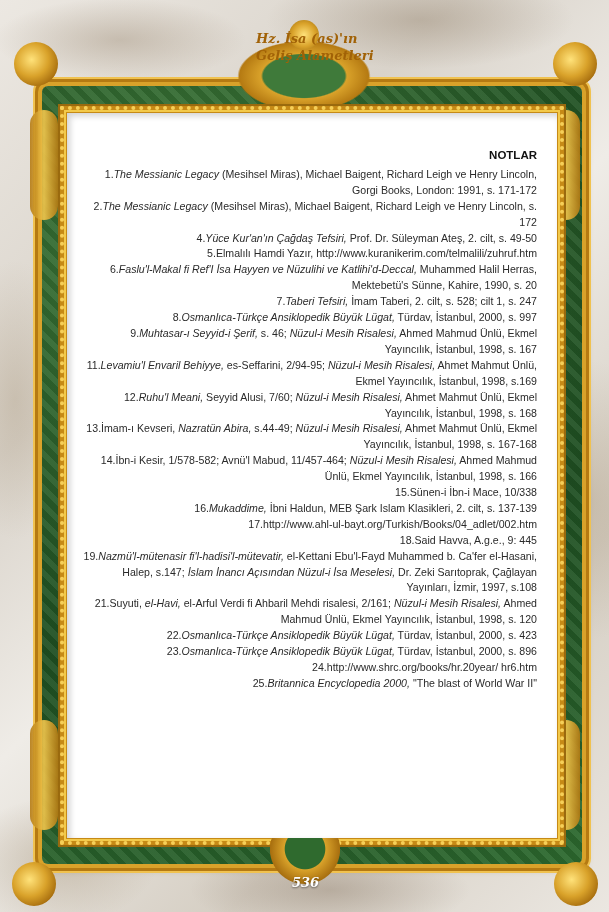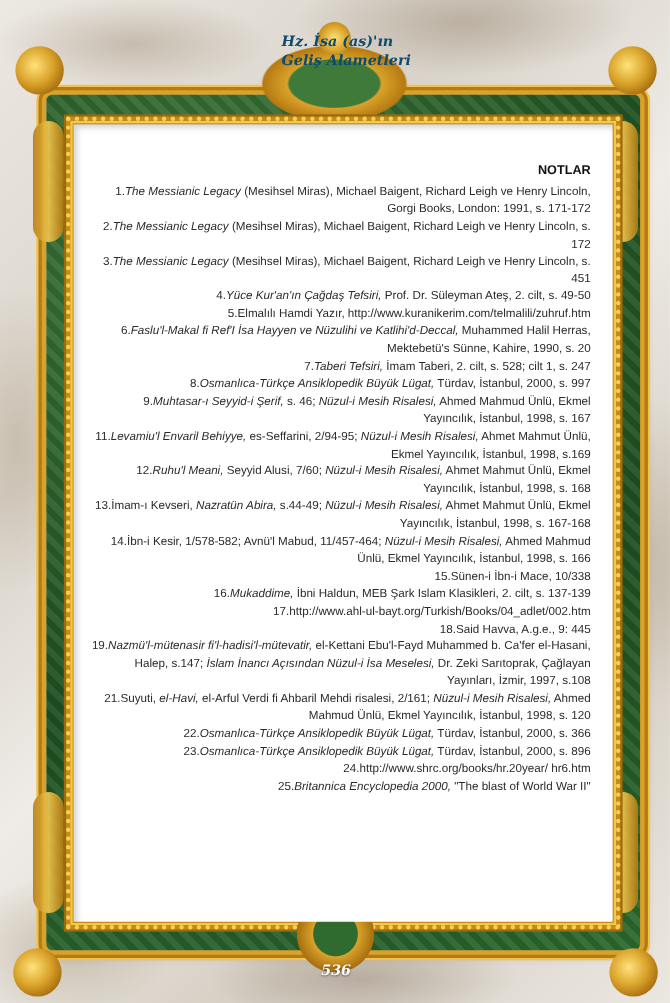--- a/index.html
+++ b/index.html
@@ -64,21 +64,21 @@
   .s-r1 { left: 552px; top: 110px; } .s-r2 { left: 552px; top: 720px; }
   .bottom-crest {
     position: absolute; left: 270px; top: 834px; width: 70px; height: 50px;
     border-radius: 10px 10px 50% 50%;
     background: radial-gradient(ellipse at 50% 30%, #2f6a2e 0 40%, #d9a22a 42%, #a86f0f 70%, transparent 72%);
   }
 
   .header-title {
     position: absolute; left: 256px; top: 30px; width: 120px;
     font-family: "DejaVu Serif", serif; font-style: italic;
-    font-size: 13px; line-height: 17px; color: #0c4a6e; margin: 0;
+    font-size: 13px; line-height: 17px; color: #a16207; margin: 0;
   }
   .header-title span { display: block; }
 
   .notes {
     position: absolute; left: 97px; top: 148px; width: 440px;
     font-family: "Liberation Sans", sans-serif; font-size: 10.6px;
     line-height: 15.9px; color: #2a2a2a; text-align: right;
   }
   .notes h2 {
     font-family: "Liberation Sans", sans-serif; font-weight: bold;
@@ -119,37 +119,36 @@
 <h1 class="header-title">
   <span>Hz. İsa (as)'ın</span>
   <span>Geliş Alametleri</span>
 </h1>
 
 <section class="notes">
   <h2>NOTLAR</h2>
   <ol id="notes-list">
       <li><span class="num">1. </span><i>The Messianic Legacy</i><span> (Mesihsel Miras), Michael Baigent, Richard Leigh ve Henry Lincoln, Gorgi Books, London: 1991,  s. 171-172</span></li>
       <li><span class="num">2. </span><i>The Messianic Legacy</i><span> (Mesihsel Miras), Michael Baigent, Richard Leigh ve Henry Lincoln, s. 172</span></li>
-      <li><span class="num">3. </span><i>The Messianic Legacy</i><span> (Mesihsel Miras), Michael Baigent, Richard Leigh ve Henry Lincoln, s. 451</span></li>
       <li><span class="num">4. </span><i>Yüce Kur'an'ın Çağdaş Tefsiri,</i><span> Prof. Dr. Süleyman Ateş, 2. cilt, s. 49-50</span></li>
       <li><span class="num">5. </span><span>Elmalılı Hamdi Yazır, http://www.kuranikerim.com/telmalili/zuhruf.htm</span></li>
       <li><span class="num">6. </span><i>Faslu'l-Makal fi Ref'I İsa Hayyen ve Nüzulihi ve Katlihi'd-Deccal,</i><span> Muhammed Halil Herras, Mektebetü's Sünne, Kahire, 1990, s. 20</span></li>
       <li><span class="num">7. </span><i>Taberi Tefsiri,</i><span> İmam Taberi, 2. cilt, s. 528; cilt 1, s. 247</span></li>
       <li><span class="num">8. </span><i>Osmanlıca-Türkçe Ansiklopedik Büyük Lügat,</i><span> Türdav, İstanbul, 2000, s. 997</span></li>
       <li><span class="num">9. </span><i>Muhtasar-ı Seyyid-i Şerif,</i><span> s. 46; </span><i>Nüzul-i Mesih Risalesi,</i><span> Ahmed Mahmud Ünlü, Ekmel Yayıncılık, İstanbul, 1998, s. 167</span></li>
       <li><span class="num">11. </span><i>Levamiu'l Envaril Behiyye,</i><span> es-Seffarini, 2/94-95; </span><i>Nüzul-i Mesih Risalesi,</i><span> Ahmet Mahmut Ünlü, Ekmel Yayıncılık, İstanbul, 1998, s.169</span></li>
       <li><span class="num">12. </span><i>Ruhu'l Meani,</i><span> Seyyid Alusi, 7/60; </span><i>Nüzul-i Mesih Risalesi,</i><span> Ahmet Mahmut Ünlü, Ekmel Yayıncılık, İstanbul, 1998, s. 168</span></li>
       <li><span class="num">13. </span><span>İmam-ı Kevseri, </span><i>Nazratün Abira,</i><span> s.44-49; </span><i>Nüzul-i Mesih Risalesi,</i><span> Ahmet Mahmut Ünlü, Ekmel Yayıncılık, İstanbul, 1998, s. 167-168</span></li>
       <li><span class="num">14. </span><span>İbn-i Kesir, 1/578-582; Avnü'l Mabud, 11/457-464; </span><i>Nüzul-i Mesih Risalesi,</i><span> Ahmed Mahmud Ünlü, Ekmel Yayıncılık, İstanbul, 1998, s. 166</span></li>
       <li><span class="num">15. </span><span>Sünen-i İbn-i Mace, 10/338</span></li>
       <li><span class="num">16. </span><i>Mukaddime,</i><span> İbni Haldun, MEB Şark Islam Klasikleri,  2. cilt, s. 137-139</span></li>
       <li><span class="num">17. </span><span>http://www.ahl-ul-bayt.org/Turkish/Books/04_adlet/002.htm</span></li>
       <li><span class="num">18. </span><span>Said Havva, A.g.e., 9: 445</span></li>
       <li><span class="num">19. </span><i>Nazmü'l-mütenasir fi'l-hadisi'l-mütevatir,</i><span> el-Kettani Ebu'l-Fayd Muhammed b. Ca'fer el-Hasani, Halep, s.147; </span><i>İslam İnancı Açısından Nüzul-i İsa Meselesi,</i><span> Dr. Zeki Sarıtoprak, Çağlayan Yayınları, İzmir, 1997, s.108</span></li>
       <li><span class="num">21. </span><span>Suyuti, </span><i>el-Havi,</i><span> el-Arful Verdi fi Ahbaril Mehdi risalesi, 2/161; </span><i>Nüzul-i Mesih Risalesi,</i><span> Ahmed Mahmud Ünlü, Ekmel Yayıncılık, İstanbul, 1998, s. 120</span></li>
-      <li><span class="num">22. </span><i>Osmanlıca-Türkçe Ansiklopedik Büyük Lügat,</i><span> Türdav, İstanbul, 2000, s. 366</span></li>
+      <li><span class="num">22. </span><i>Osmanlıca-Türkçe Ansiklopedik Büyük Lügat,</i><span> Türdav, İstanbul, 2000, s. 423</span></li>
       <li><span class="num">23. </span><i>Osmanlıca-Türkçe Ansiklopedik Büyük Lügat,</i><span> Türdav, İstanbul, 2000, s. 896</span></li>
       <li><span class="num">24. </span><span>http://www.shrc.org/books/hr.20year/ hr6.htm</span></li>
       <li><span class="num">25. </span><i>Britannica Encyclopedia 2000,</i><span> "The blast of World War II"</span></li>
     </ol>
 </section>
 
 <div class="page-number">536</div>
 
 </body></html>

